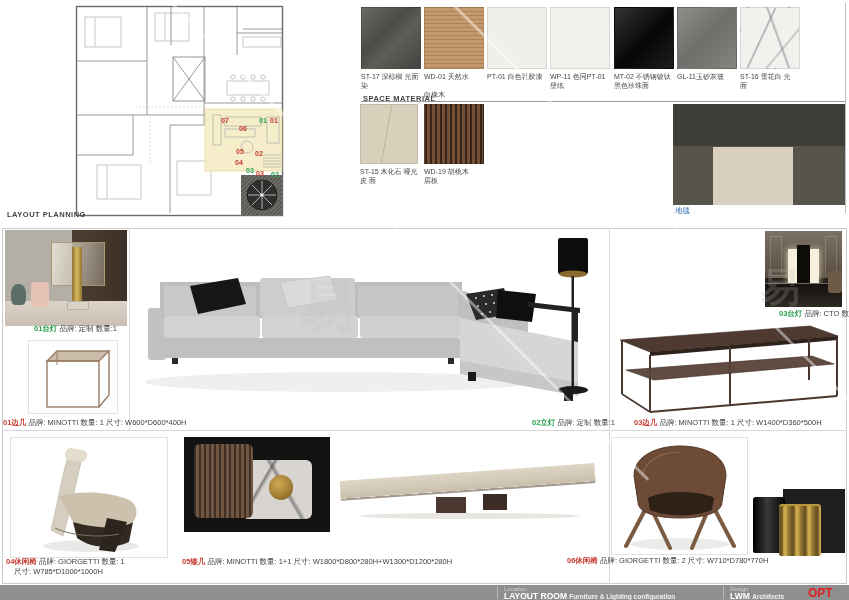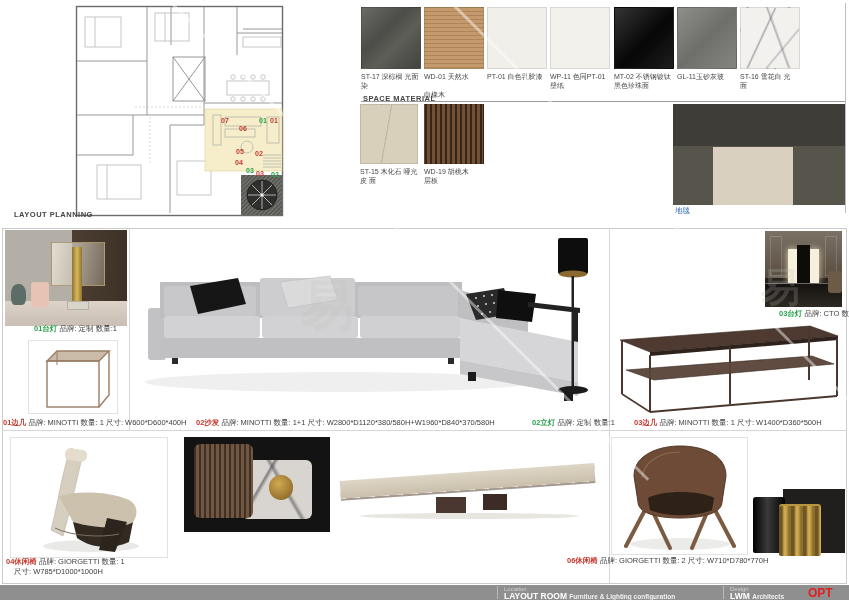--- a/index.html
+++ b/index.html
@@ -157,21 +157,21 @@
       <text x="184" y="118" class="mk g">01</text>
       <text x="195" y="118" class="mk r">01</text>
       <text x="161" y="149" class="mk r">05</text>
       <text x="180" y="151" class="mk r">02</text>
       <text x="160" y="160" class="mk r">04</text>
       <text x="171" y="168" class="mk g">03</text>
       <text x="181" y="171" class="mk r">03</text>
       <text x="196" y="172" class="mk g">02</text>
     </svg>
   </div>
-  <div class="abs section-label" style="left:14px;top:210px">LAYOUT PLANNING</div>
+  <div class="abs section-label" style="left:7px;top:210px">LAYOUT PLANNING</div>
 
   <div class="sw" style="left:361px">
       <div class="chip c-st17"></div>
       <div class="mlabel">ST-17 深棕榈 光面
 染</div>
     </div>
   <div class="sw" style="left:424px">
       <div class="chip c-wd01"></div>
       <div class="mlabel">WD-01 天然水
 
@@ -281,21 +281,20 @@
       <polygon points="330,88 448,112 448,152 330,130" fill="#d6d6d8"></polygon>
       <polygon points="330,130 448,152 448,166 330,144" fill="#c7c7c9"></polygon>
       <rect x="338" y="142" width="8" height="9" fill="#1a1a1a"></rect>
         <rect x="434" y="162" width="9" height="9" fill="#1a1a1a"></rect>
       <rect x="428" y="8" width="30" height="36" rx="2" fill="#0d0d0d"></rect>
       <ellipse cx="443" cy="44" rx="14" ry="3.5" fill="#8a6a2e"></ellipse>
       <rect x="441.5" y="46" width="2.5" height="112" fill="#222222"></rect>
       <ellipse cx="443" cy="160" rx="15" ry="4" fill="#1b1b1b"></ellipse>
     </svg>
   </div>
-  <div class="cap" style="left:196px;top:418px"><span class="tag r">02沙发</span> <span>品牌: MINOTTI 数量: 1+1 尺寸: W2800*D1120*380/580H+W1960*D840*370/580H</span></div>
   <div class="cap" style="left:503px;top:418px"><span class="tag g">02立灯</span> <span>品牌: 定制  数量:1</span></div>
 
   <div class="abs" id="lamp03">
     <div class="panel" style="left:6%"></div>
     <div class="panel" style="right:6%"></div>
     <div class="glow" style="left:30%"></div>
     <div class="glow" style="left:58%"></div>
     <div class="slab"></div>
     <div class="tbl"></div>
     <div class="sofa"></div>
@@ -338,20 +337,21 @@
     <div class="marble"></div>
     <div class="wood"></div>
     <div class="brass"></div>
   </div>
   <div class="photo" id="tbl05b">
     <div class="shadow"></div>
     <div class="leg1"></div>
     <div class="leg2"></div>
     <div class="slab"></div>
   </div>
+  <div class="cap" style="left:182px;top:557px"><span class="tag r">05矮几</span> <span>品牌: MINOTTI 数量: 1+1 尺寸: W1800*D800*280H+W1300*D1200*280H</span></div>
 
   <div class="photo" style="left:611px;top:437px;width:137px;height:118px">
     <svg width="135" height="116" viewBox="0 0 135 116">
       <ellipse cx="68" cy="106" rx="50" ry="6" fill="#ebebе9" style="fill:#ebebe9"></ellipse>
       <g stroke="#7b5b42" stroke-width="4" stroke-linecap="round">
         <line x1="34" y1="70" x2="14" y2="108"></line>
           <line x1="40" y1="72" x2="58" y2="110"></line>
         <line x1="102" y1="70" x2="122" y2="108"></line>
           <line x1="96" y1="72" x2="80" y2="110"></line>
       </g>

